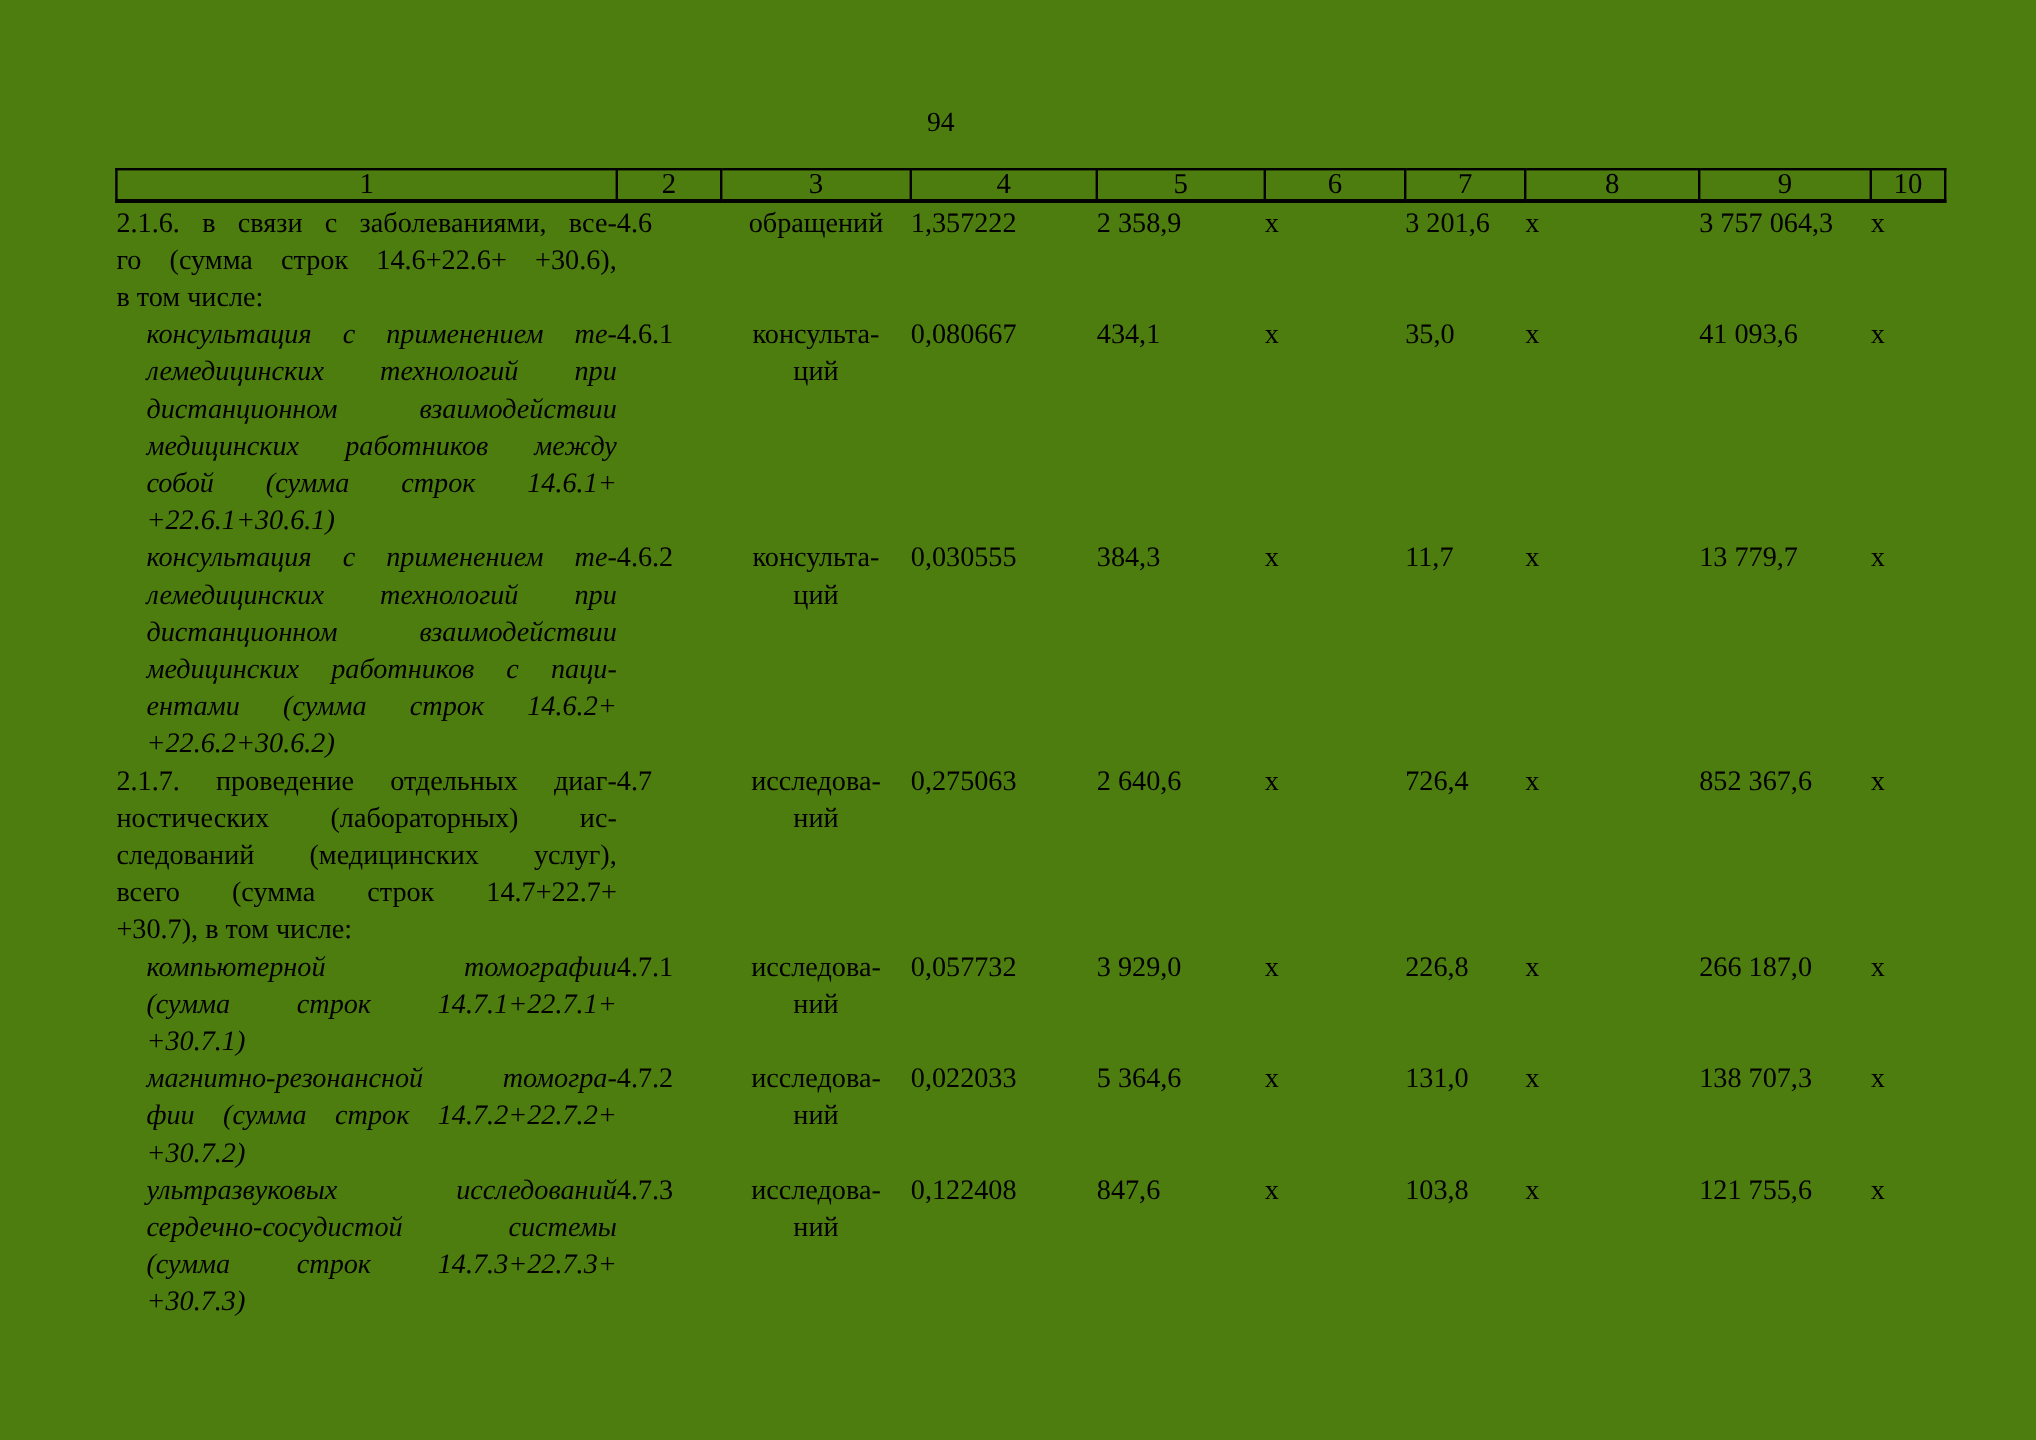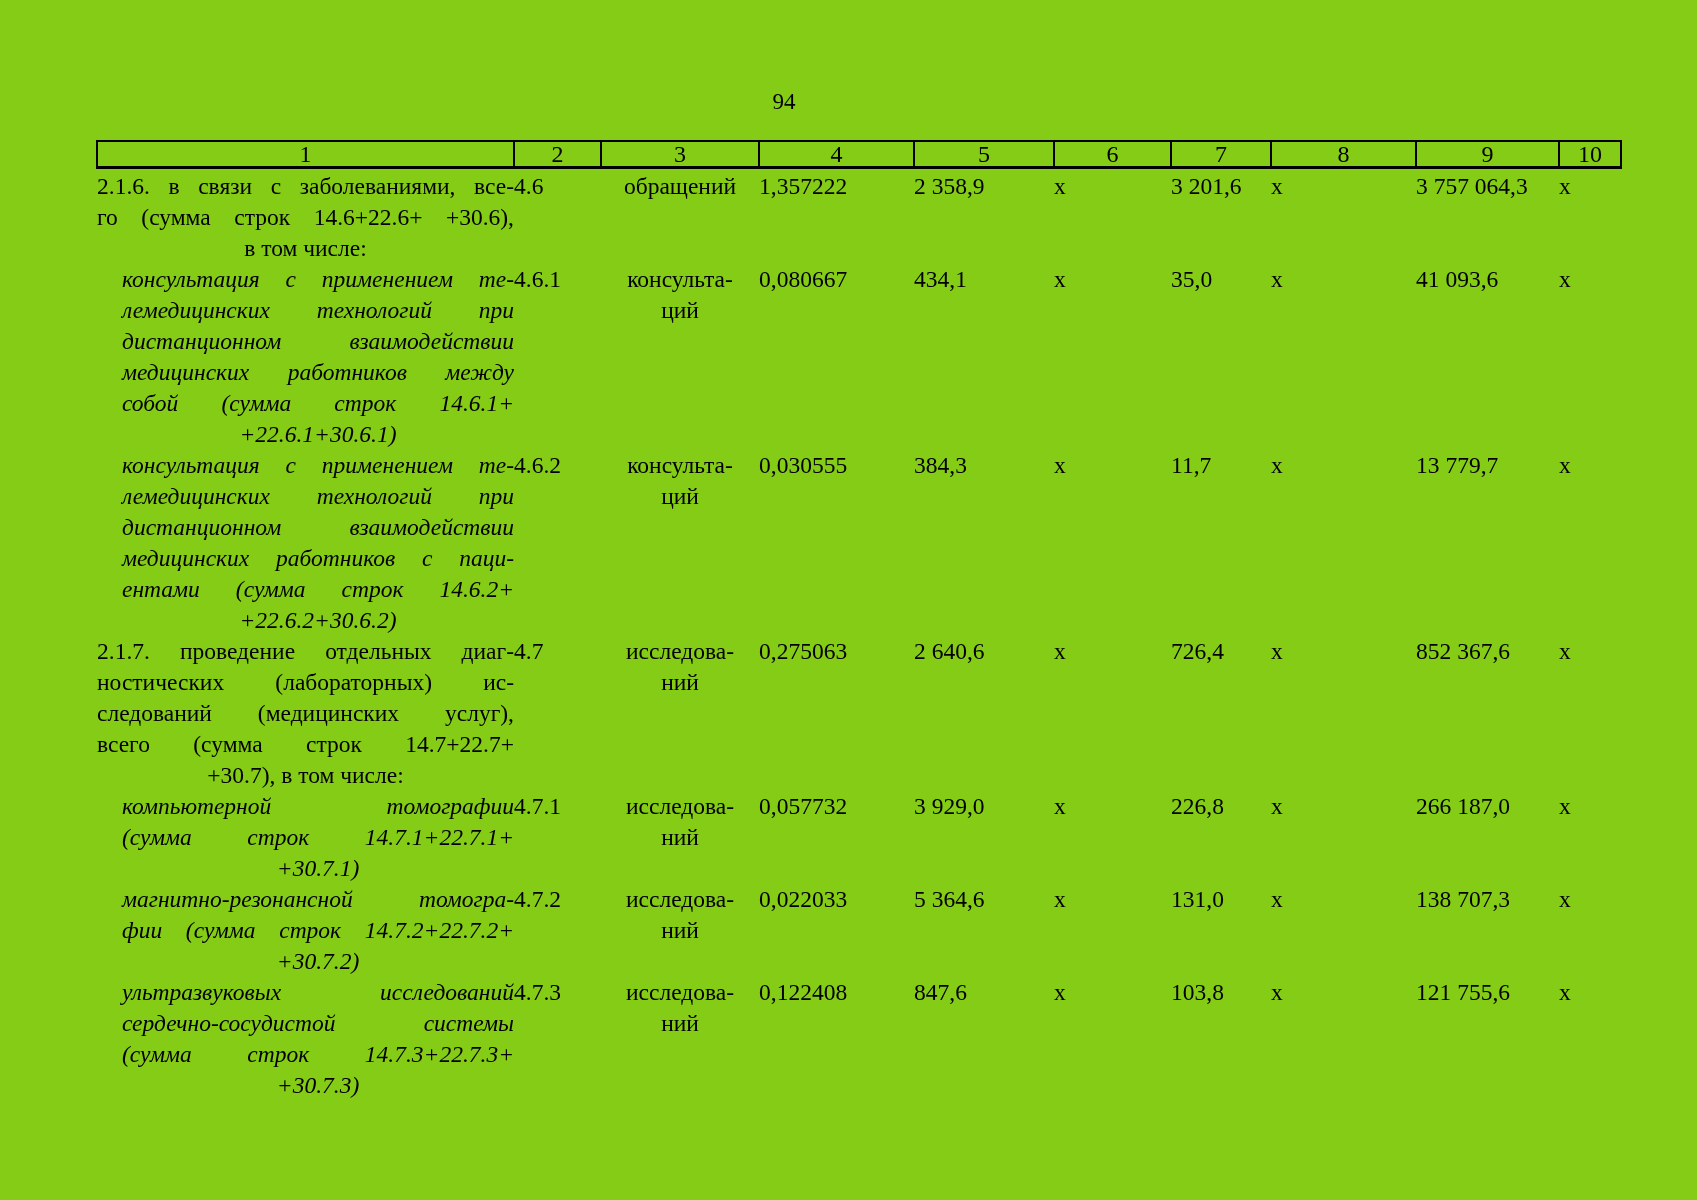--- a/index.html
+++ b/index.html
@@ -5,21 +5,21 @@
   html, body { margin: 0; padding: 0; }
   body {
     width: 1697px; height: 1200px;
     background: #ffffff;
     color: #000000;
     font-family: "Liberation Serif", "DejaVu Serif", serif;
   }
   .page {
     position: relative;
     width: 1697px; height: 1200px;
-    background: #84cc16;
+    background: #4d7c0f;
     overflow: hidden;
   }
   .page-number {
     position: absolute;
     top: 88px; left: 688px; width: 192px;
     text-align: center;
     font-size: 23px;
     line-height: 28px;
   }
   .doc-table {
@@ -47,21 +47,21 @@
   }
   .doc-table tbody tr:first-child td { padding-top: 2px; }
   .c-desc { padding: 0 9px 0 5px; }
   .para.indent { padding-left: 25px; font-style: italic; }
   .jl {
     text-align: justify;
     text-align-last: justify;
     -moz-text-align-last: justify;
     text-justify: inter-word;
   }
-  .ll { text-align: center; }
+  .ll { text-align: left; }
   .c-val { white-space: nowrap; }
   .c-unit { text-align: center; white-space: pre-line; }
 </style>
 </head>
 <body>
 
 <div class="page">
   <div class="page-number">94</div>
 
   <table class="doc-table">

